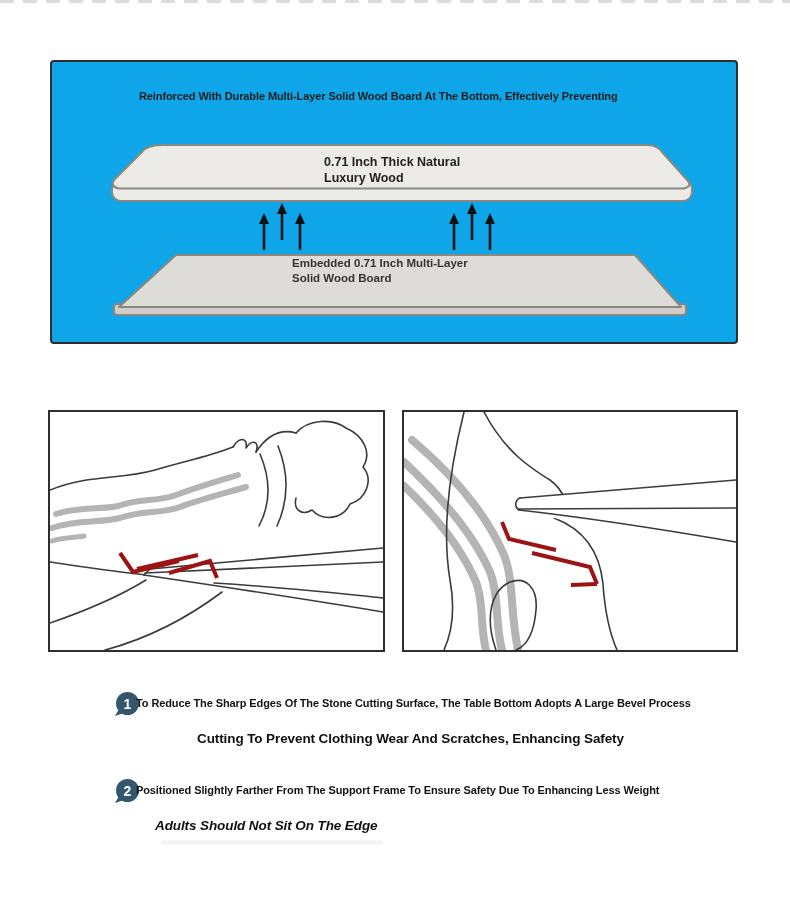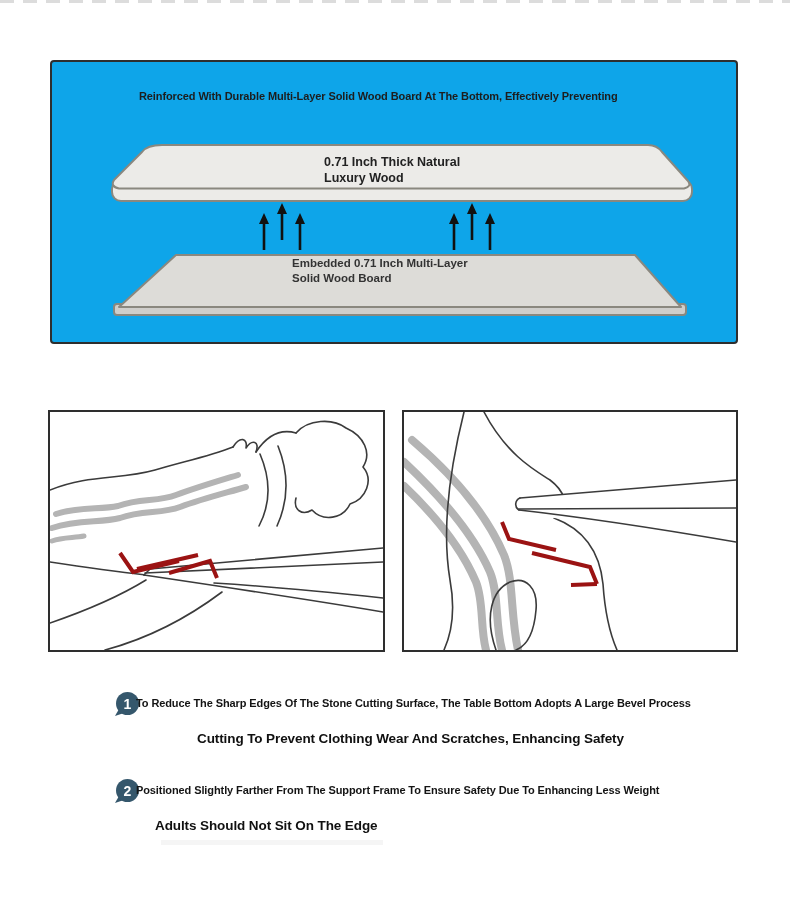--- a/index.html
+++ b/index.html
@@ -184,15 +184,15 @@
 </svg>
 <div class="abs pt-line1 nowrap" style="top:697px;">To Reduce The Sharp Edges Of The Stone Cutting Surface, The Table Bottom Adopts A Large Bevel Process</div>
 <div class="abs pt-line2 nowrap" style="top:731px;margin-left:42px;">Cutting To Prevent Clothing Wear And Scratches, Enhancing Safety</div>
 
 <svg class="abs point-badge" style="top:778px;" viewBox="0 0 26 26">
   <path d="M5,18 L1,25 L10,22 Z" fill="#35576C"></path>
   <circle cx="13.5" cy="12.5" r="11.5" fill="#35576C"></circle>
   <text x="13.5" y="17.5" text-anchor="middle" font-family="Liberation Sans, DejaVu Sans, sans-serif" font-size="14" font-weight="bold" fill="#ffffff">2</text>
 </svg>
 <div class="abs pt-line1 nowrap" style="top:784px;">Positioned Slightly Farther From The Support Frame To Ensure Safety Due To Enhancing Less Weight</div>
-<div class="abs pt-line2 nowrap" style="top:818px;">Adults Should Not Sit On The Edge</div>
+<div class="abs pt-line2 nowrap" style="top:818px;font-style:italic;">Adults Should Not Sit On The Edge</div>
 
 <div class="abs faint-strip"></div>
 
 </body></html>

